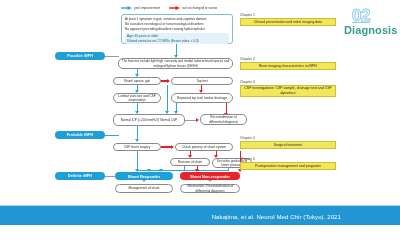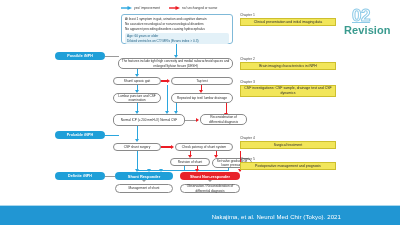--- a/index.html
+++ b/index.html
@@ -150,21 +150,21 @@
     font-size: 6px; color: #ffffff; font-weight: 500;
     letter-spacing: 0.1px;
   }
 </style>
 </head>
 <body>
 
 <div id="slide">
 
   <div class="sec-num">02</div>
-  <div class="sec-title">Revision</div>
+  <div class="sec-title">Diagnosis</div>
 
   <div class="legend">
     <div class="lg-item">
       <svg class="lg-arrow" width="11" height="4" viewBox="0 0 11 4">
         <line x1="0" y1="2" x2="7" y2="2" stroke="#2ba6de" stroke-width="1.4"></line>
         <polygon points="6.5,0 11,2 6.5,4" fill="#2ba6de"></polygon>
       </svg>
       <span class="lg-text">yes/ improvement</span>
     </div>
     <div class="lg-item">

